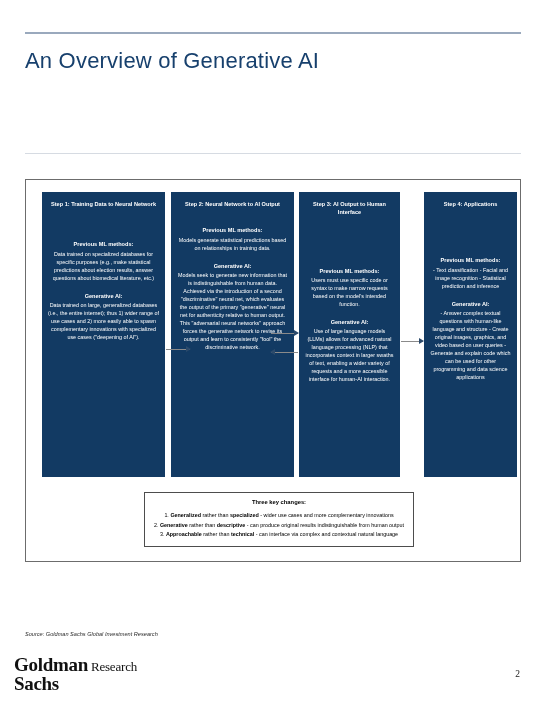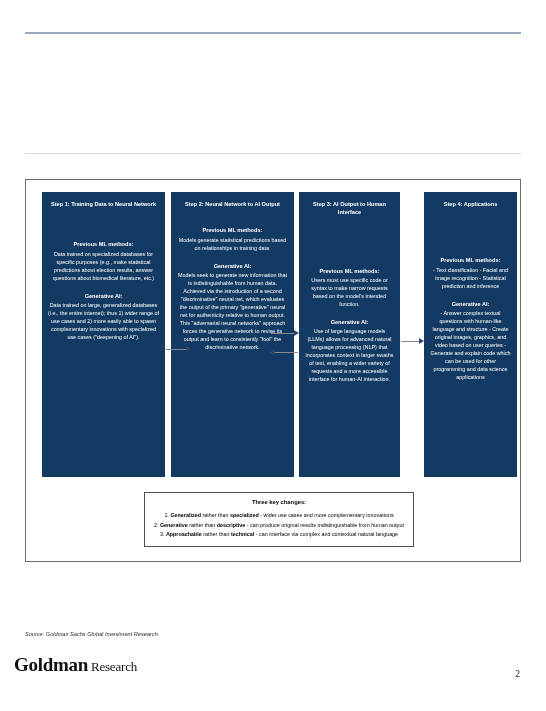--- a/index.html
+++ b/index.html
@@ -121,20 +121,21 @@
     font-size:9.5px;color:#1a1a1a;
     font-family:"Liberation Serif", serif;
   }
 </style>
 </head>
 <body>
 
 <div class="page">
 
   <div class="top-rule"></div>
+  <div class="page-title">An Overview of Generative AI</div>
   <div class="title-rule"></div>
 
   <div class="frame"></div>
 
   <div class="step-box" id="box1">
     <div class="step-head">Step 1: Training Data to Neural Network</div>
     <div class="sect sect-first">
       <div class="sect-title">Previous ML methods:</div>
       <div class="sect-body">Data trained on specialized databases for specific purposes (e.g., make statistical predictions about election results, answer questions about biomedical literature, etc.)</div>
     </div>
@@ -201,17 +202,18 @@
     <div class="key-item">
       <span>3.</span>
       <b>Approachable</b><span> rather than </span><b>technical</b><span> - can interface via complex and contextual natural language</span>
     </div>
   </div>
 
   <div class="source">Source: Goldman Sachs Global Investment Research</div>
 
   <div class="gs-logo">
     <div class="gs-line"><span class="gs-bold">Goldman</span><span class="gs-reg"> Research</span></div>
+    <div class="gs-line"><span class="gs-bold">Sachs</span></div>
   </div>
 
   <div class="page-num">2</div>
 
 </div>
 
 </body></html>

